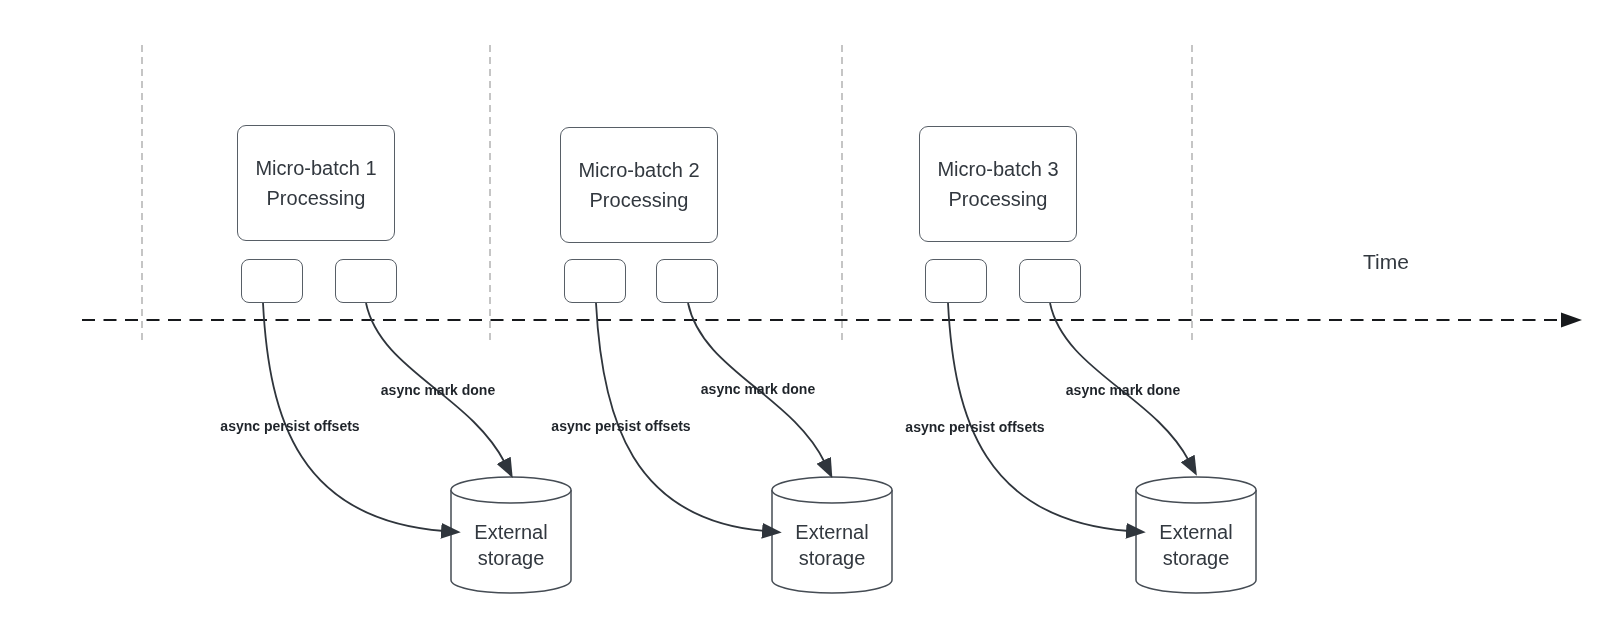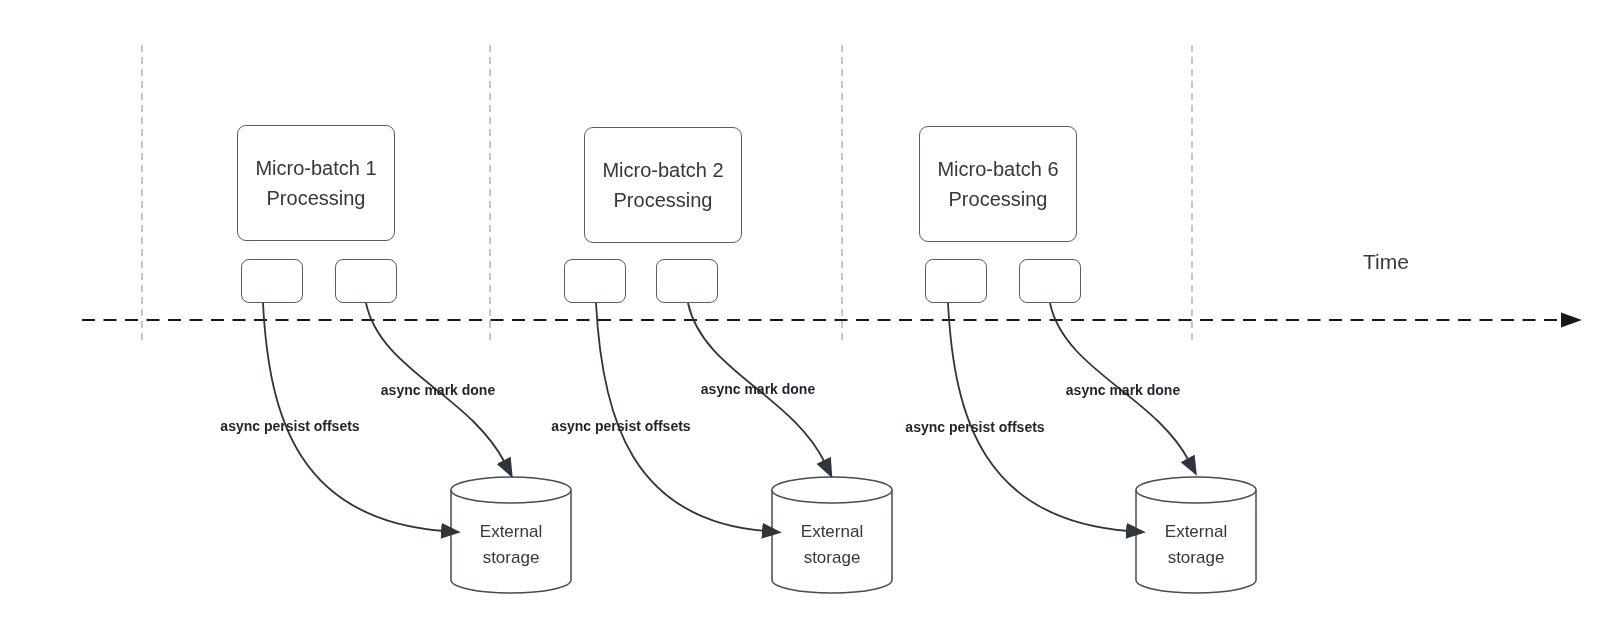--- a/index.html
+++ b/index.html
@@ -51,21 +51,21 @@
     transform: translate(-50%, -50%);
     font-weight: bold;
     font-size: 14px;
     color: var(--label-text);
     white-space: nowrap;
   }
   .storage-label {
     position: absolute;
     transform: translate(-50%, -50%);
     text-align: center;
-    font-size: 17px; line-height: 26px;
+    font-size: 20px; line-height: 26px;
     color: var(--box-text);
     white-space: nowrap;
   }
   .time-label {
     position: absolute;
     transform: translate(-50%, -50%);
     font-size: 21px;
     color: var(--box-text);
   }
 </style>
@@ -108,26 +108,26 @@
 
     <path class="curve" marker-end="url(#arrowhead)" d="M366,303 C380,370 470,395 505,463"></path>
     <path class="curve" marker-end="url(#arrowhead)" d="M688,303 C702,370 792,395 825,463"></path>
     <path class="curve" marker-end="url(#arrowhead)" d="M1050,303 C1064,370 1154,395 1189,461"></path>
   </svg>
 
   <div class="process-box" style="left:237px; top:125px;">
     <span>Micro-batch 1</span>
     <span>Processing</span>
   </div>
-  <div class="process-box" style="left:560px; top:127px;margin-left:24px;">
+  <div class="process-box" style="left:560px; top:127px;">
     <span>Micro-batch 2</span>
     <span>Processing</span>
   </div>
   <div class="process-box" style="left:919px; top:126px;">
-    <span>Micro-batch 6</span>
+    <span>Micro-batch 3</span>
     <span>Processing</span>
   </div>
 
   <div class="task-box" style="left:241px; top:259px;"></div>
   <div class="task-box" style="left:335px; top:259px;"></div>
   <div class="task-box" style="left:564px; top:259px;"></div>
   <div class="task-box" style="left:656px; top:259px;"></div>
   <div class="task-box" style="left:925px; top:259px;"></div>
   <div class="task-box" style="left:1019px; top:259px;"></div>
 

